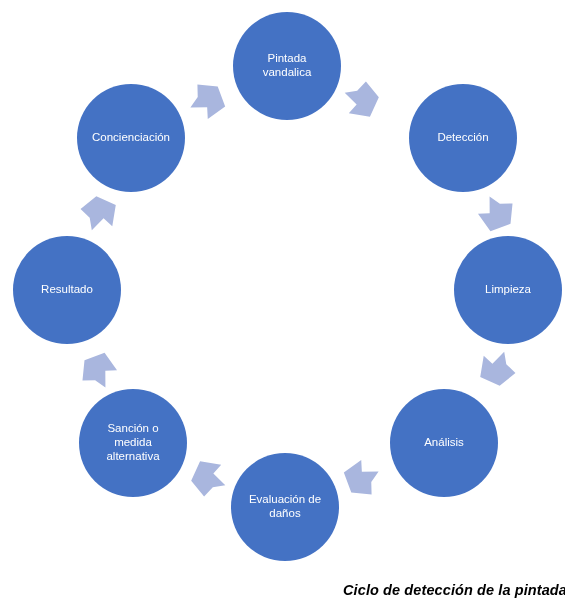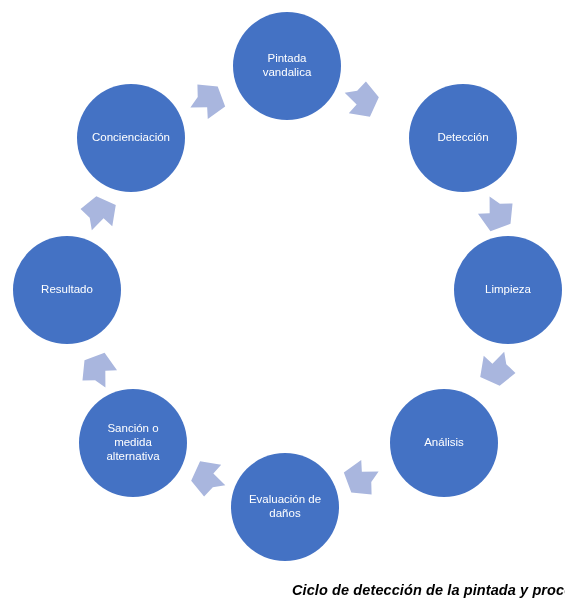--- a/index.html
+++ b/index.html
@@ -13,20 +13,21 @@
     overflow: hidden;
     font-family: "Liberation Sans", sans-serif;
     position: relative;
   }
   #diagram-root {
     position: absolute;
     left: 0;
     top: 0;
     width: 565px;
     height: 611px;
+    text-align: center;
   }
   svg#cycle-svg {
     display: block;
     width: 565px;
     height: 611px;
   }
   .node-circle {
     fill: #4472C4;
   }
   .node-label {

